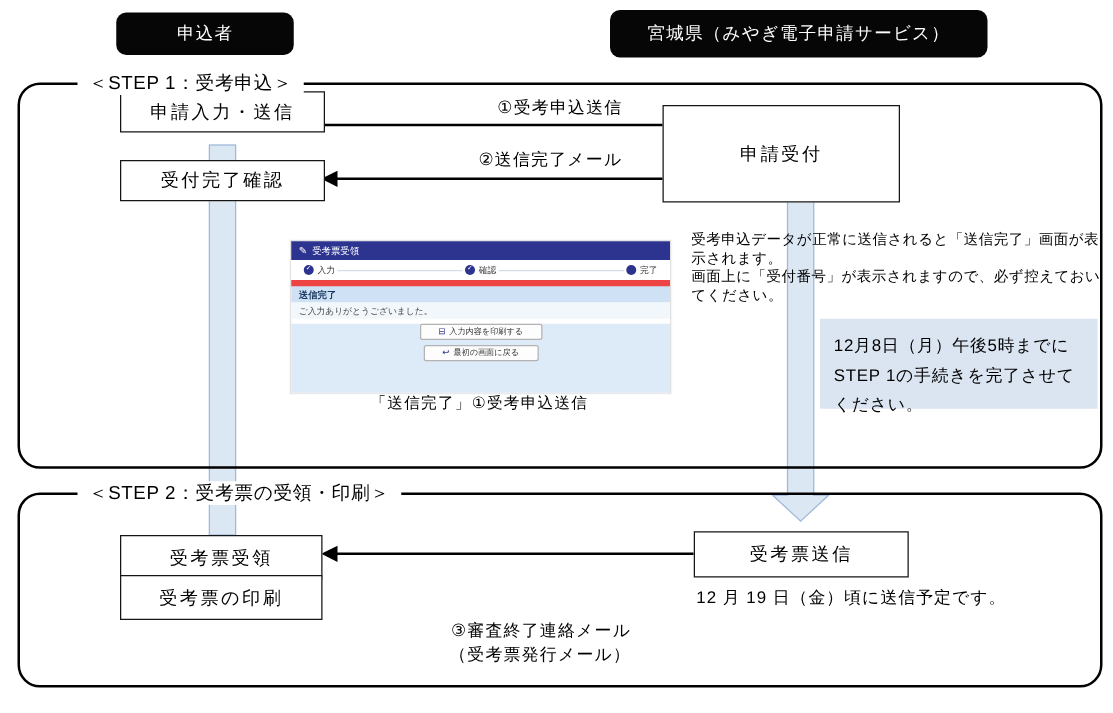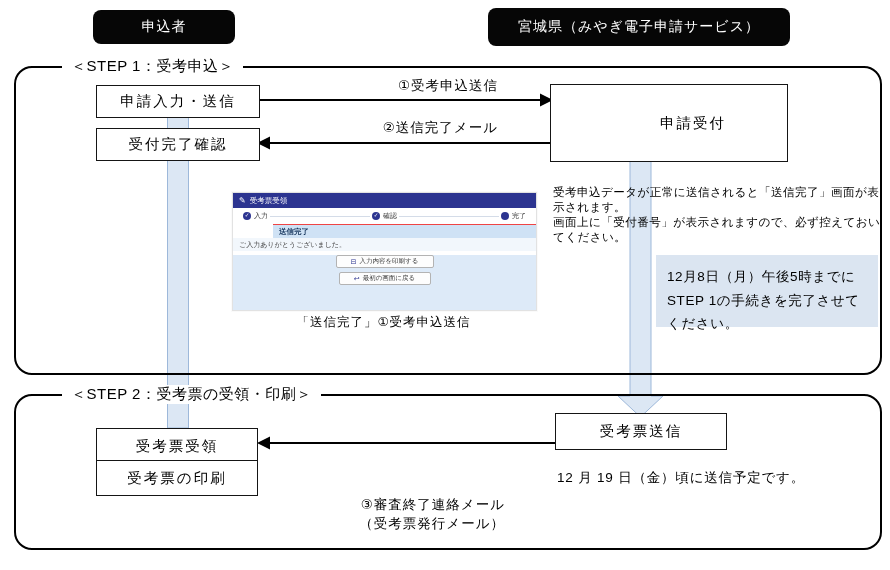--- a/index.html
+++ b/index.html
@@ -77,22 +77,21 @@
   }
   .shot-step{display:flex;align-items:center;gap:3px;position:relative;background:#fff;padding:0 2px;z-index:1;}
   .shot-step .dot{
     width:8px;height:8px;border-radius:50%;background:#2c3490;color:#fff;
     display:flex;align-items:center;justify-content:center;font-size:5.5px;line-height:1;
   }
   .shot-step .slabel{font-size:7px;color:#333;}
   .shot-status{
     height:13px;background:#cfe2f5;display:flex;align-items:center;
     padding-left:6px;font-size:7.5px;font-weight:bold;color:#17365d;
-    border-top:1px solid #ef4444;
-    margin-left:40px;
+    border-top:5px solid #ef4444;
   }
   .shot-thanks{
     height:13px;background:#f2f7fc;display:flex;align-items:center;
     padding-left:6px;font-size:7px;color:#444;
   }
   .shot-panel{
     height:55px;background:#ddeaf8;text-align:center;
   }
   .shot-receipt{
     padding-top:6px;font-size:7.5px;font-weight:bold;color:#1c53a5;letter-spacing:0.3px;
@@ -123,23 +122,23 @@
   <line x1="555" y1="443" x2="269" y2="443" stroke="#000" stroke-width="2"></line>
   <polygon points="270,436.5 270,449.5 257,443" fill="#000"></polygon>
 </svg>
 
 <div class="pill" style="left:93px;top:10px;width:142px;height:34px;">申込者</div>
 <div class="pill" style="left:488px;top:8px;width:302px;height:38px;">宮城県（みやぎ電子申請サービス）</div>
 
 <div class="stepbox" style="left:14px;top:66px;width:864px;height:305px;"></div>
 <div class="steptitle" style="left:62px;top:57px;">＜STEP 1：受考申込＞</div>
 
-<div class="node" style="left:96px;top:85px;width:162px;height:31px;">申請入力・送信</div>
+<div class="node" style="left:96px;top:73px;width:162px;height:31px;">申請入力・送信</div>
 <div class="node" style="left:96px;top:128px;width:162px;height:31px;">受付完了確認</div>
-<div class="node" style="left:550px;top:84px;width:188px;height:76px;padding-left:48px;">申請受付</div>
+<div class="node" style="left:530px;top:84px;width:188px;height:76px;">申請受付</div>
 
 <div class="alabel" style="left:298px;top:77px;width:200px;">①受考申込送信</div>
 <div class="alabel" style="left:298px;top:119px;width:200px;">②送信完了メール</div>
 
 <div class="note" style="left:553px;top:184px;width:334px;">
   <span>受考申込データが正常に送信されると「送信完了」画面が表示されます。</span><br>
   <span>画面上に「受付番号」が表示されますので、必ず控えておいてください。</span>
 </div>
 
 <div class="deadline">12月8日（月）午後5時までにSTEP 1の手続きを完了させてください。</div>
@@ -178,20 +177,20 @@
   </div>
 </div>
 
 <div class="caption">「送信完了」①受考申込送信</div>
 
 <div class="stepbox" style="left:14px;top:394px;width:864px;height:152px;"></div>
 <div class="steptitle" style="left:62px;top:385px;">＜STEP 2：受考票の受領・印刷＞</div>
 
 <div class="node" style="left:96px;top:428px;width:160px;height:34px;">受考票受領</div>
 <div class="node" style="left:96px;top:460px;width:160px;height:34px;">受考票の印刷</div>
-<div class="node" style="left:555px;top:413px;width:170px;height:35px;font-family:Liberation Mono, monospace;">受考票送信</div>
+<div class="node" style="left:555px;top:425px;width:170px;height:35px;font-family:Liberation Mono, monospace;">受考票送信</div>
 
 <div class="alabel" style="left:305px;top:453px;width:200px;line-height:19px;margin-top:42px;">
   <span>③審査終了連絡メール</span><br>
   <span>（受考票発行メール）</span>
 </div>
 
 <div class="schedule">12 月 19 日（金）頃に送信予定です。</div>
 
 </body></html>

